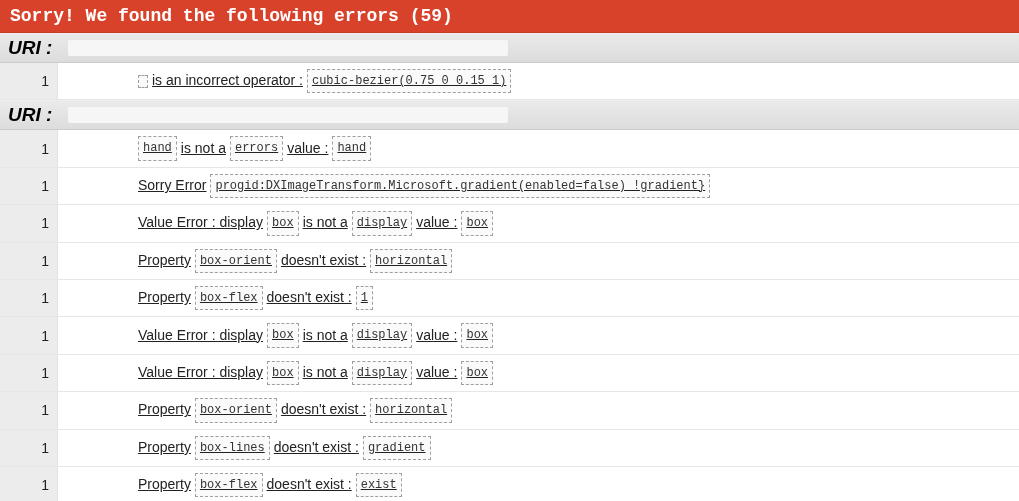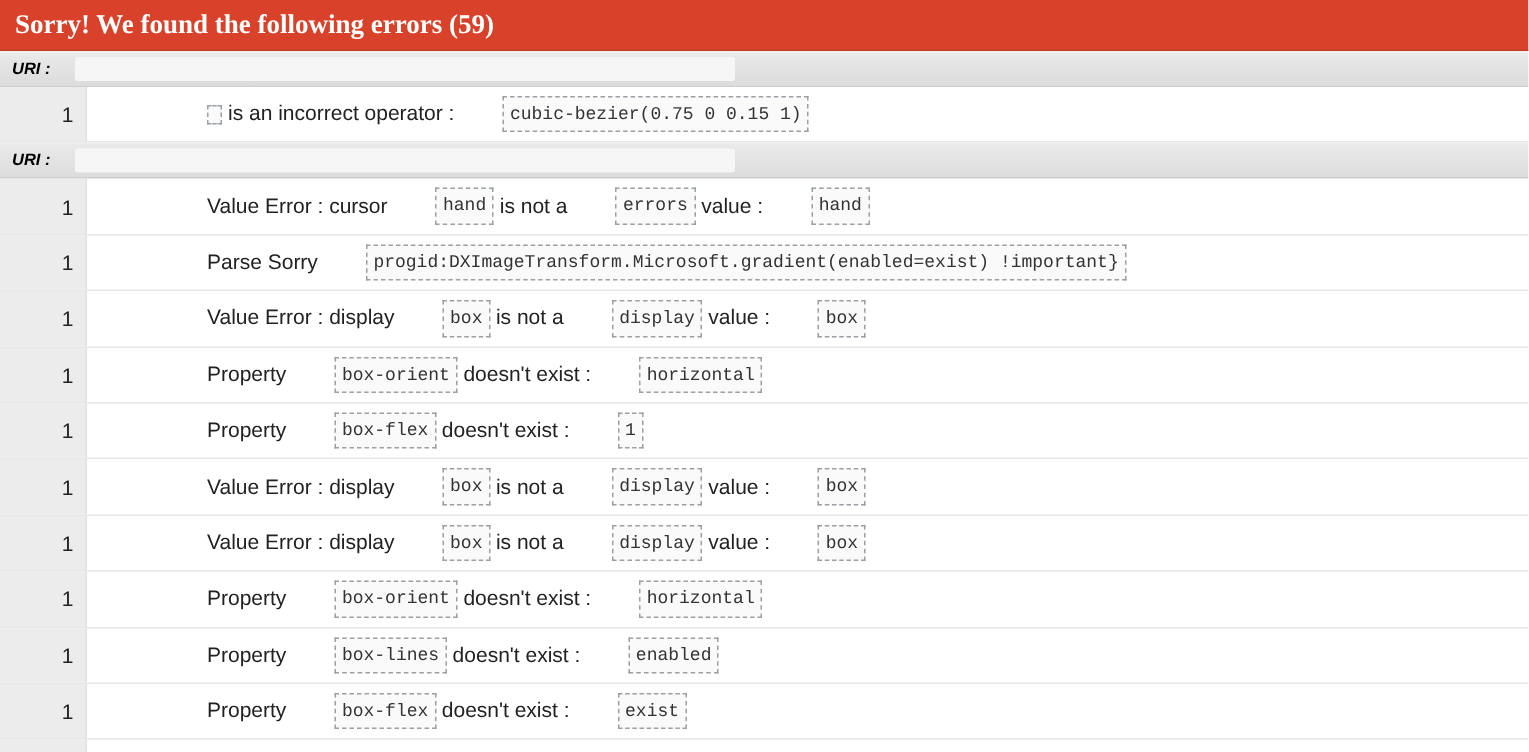--- a/index.html
+++ b/index.html
@@ -9,30 +9,30 @@
     background: #fff;
     width: 1019px;
   }
   .banner {
     background: #d9422a;
     color: #fff;
     font-weight: bold;
     font-size: 18px;
     padding: 6px 10px;
     border-bottom: 1px solid #c43c26;
-    font-family: Liberation Serif, serif;
+    font-family: Liberation Mono, monospace;
   }
   .uri-header {
     background: linear-gradient(to bottom, #eaeaea, #dcdcdc);
     border-top: 1px solid #eee;
     border-bottom: 1px solid #ccc;
     padding: 3px 8px;
     font-style: italic;
     font-weight: bold;
-    font-size: 11px;
+    font-size: 19px;
     display: flex;
     align-items: center;
     gap: 16px;
   }
   .uri-value {
     display: inline-block;
     width: 440px;
     height: 16px;
     background: #f6f6f6;
     border-radius: 2px;
@@ -64,30 +64,30 @@
   }
   .msg-col {
     padding: 6px 8px;
     font-size: 14px;
     color: #222;
     line-height: 1.7;
     display: flex;
     flex-wrap: wrap;
     align-items: center;
     gap: 4px;
+    text-decoration: underline;
   }
   .codechip {
     font-family: "Courier New", Courier, monospace;
     font-size: 12px;
     padding: 1px 4px;
     border: 1px dashed #9aa0a6;
     background: #fafafa;
     color: #333;
     white-space: nowrap;
-    margin-left: 28px;
   }
   .boxed-icon {
     display: inline-block;
     width: 10px;
     height: 13px;
     border: 1px dashed #9aa0a6;
     background: #fafafa;
   }
 </style>
 </head>
@@ -112,34 +112,33 @@
       </div>
     </div>
     <div class="uri-header">
       <span>URI :</span>
       <span class="uri-value"></span>
     </div>
     <div class="row">
       <div class="line-col">1</div>
       <div class="blank-col"></div>
       <div class="msg-col">
-        <span>Value Error : cursor</span>
         <span class="codechip">hand</span>
         <span>is not a</span>
         <span class="codechip">errors</span>
         <span>value :</span>
         <span class="codechip">hand</span>
       </div>
     </div>
     <div class="row">
       <div class="line-col">1</div>
       <div class="blank-col"></div>
       <div class="msg-col">
-        <span>Parse Sorry</span>
-        <span class="codechip">progid:DXImageTransform.Microsoft.gradient(enabled=exist) !important}</span>
+        <span>Sorry Error</span>
+        <span class="codechip">progid:DXImageTransform.Microsoft.gradient(enabled=false) !gradient}</span>
       </div>
     </div>
     <div class="row">
       <div class="line-col">1</div>
       <div class="blank-col"></div>
       <div class="msg-col">
         <span>Value Error : display</span>
         <span class="codechip">box</span>
         <span>is not a</span>
         <span class="codechip">display</span>
@@ -201,21 +200,21 @@
         <span class="codechip">horizontal</span>
       </div>
     </div>
     <div class="row">
       <div class="line-col">1</div>
       <div class="blank-col"></div>
       <div class="msg-col">
         <span>Property</span>
         <span class="codechip">box-lines</span>
         <span>doesn't exist :</span>
-        <span class="codechip">enabled</span>
+        <span class="codechip">gradient</span>
       </div>
     </div>
     <div class="row">
       <div class="line-col">1</div>
       <div class="blank-col"></div>
       <div class="msg-col">
         <span>Property</span>
         <span class="codechip">box-flex</span>
         <span>doesn't exist :</span>
         <span class="codechip">exist</span>

